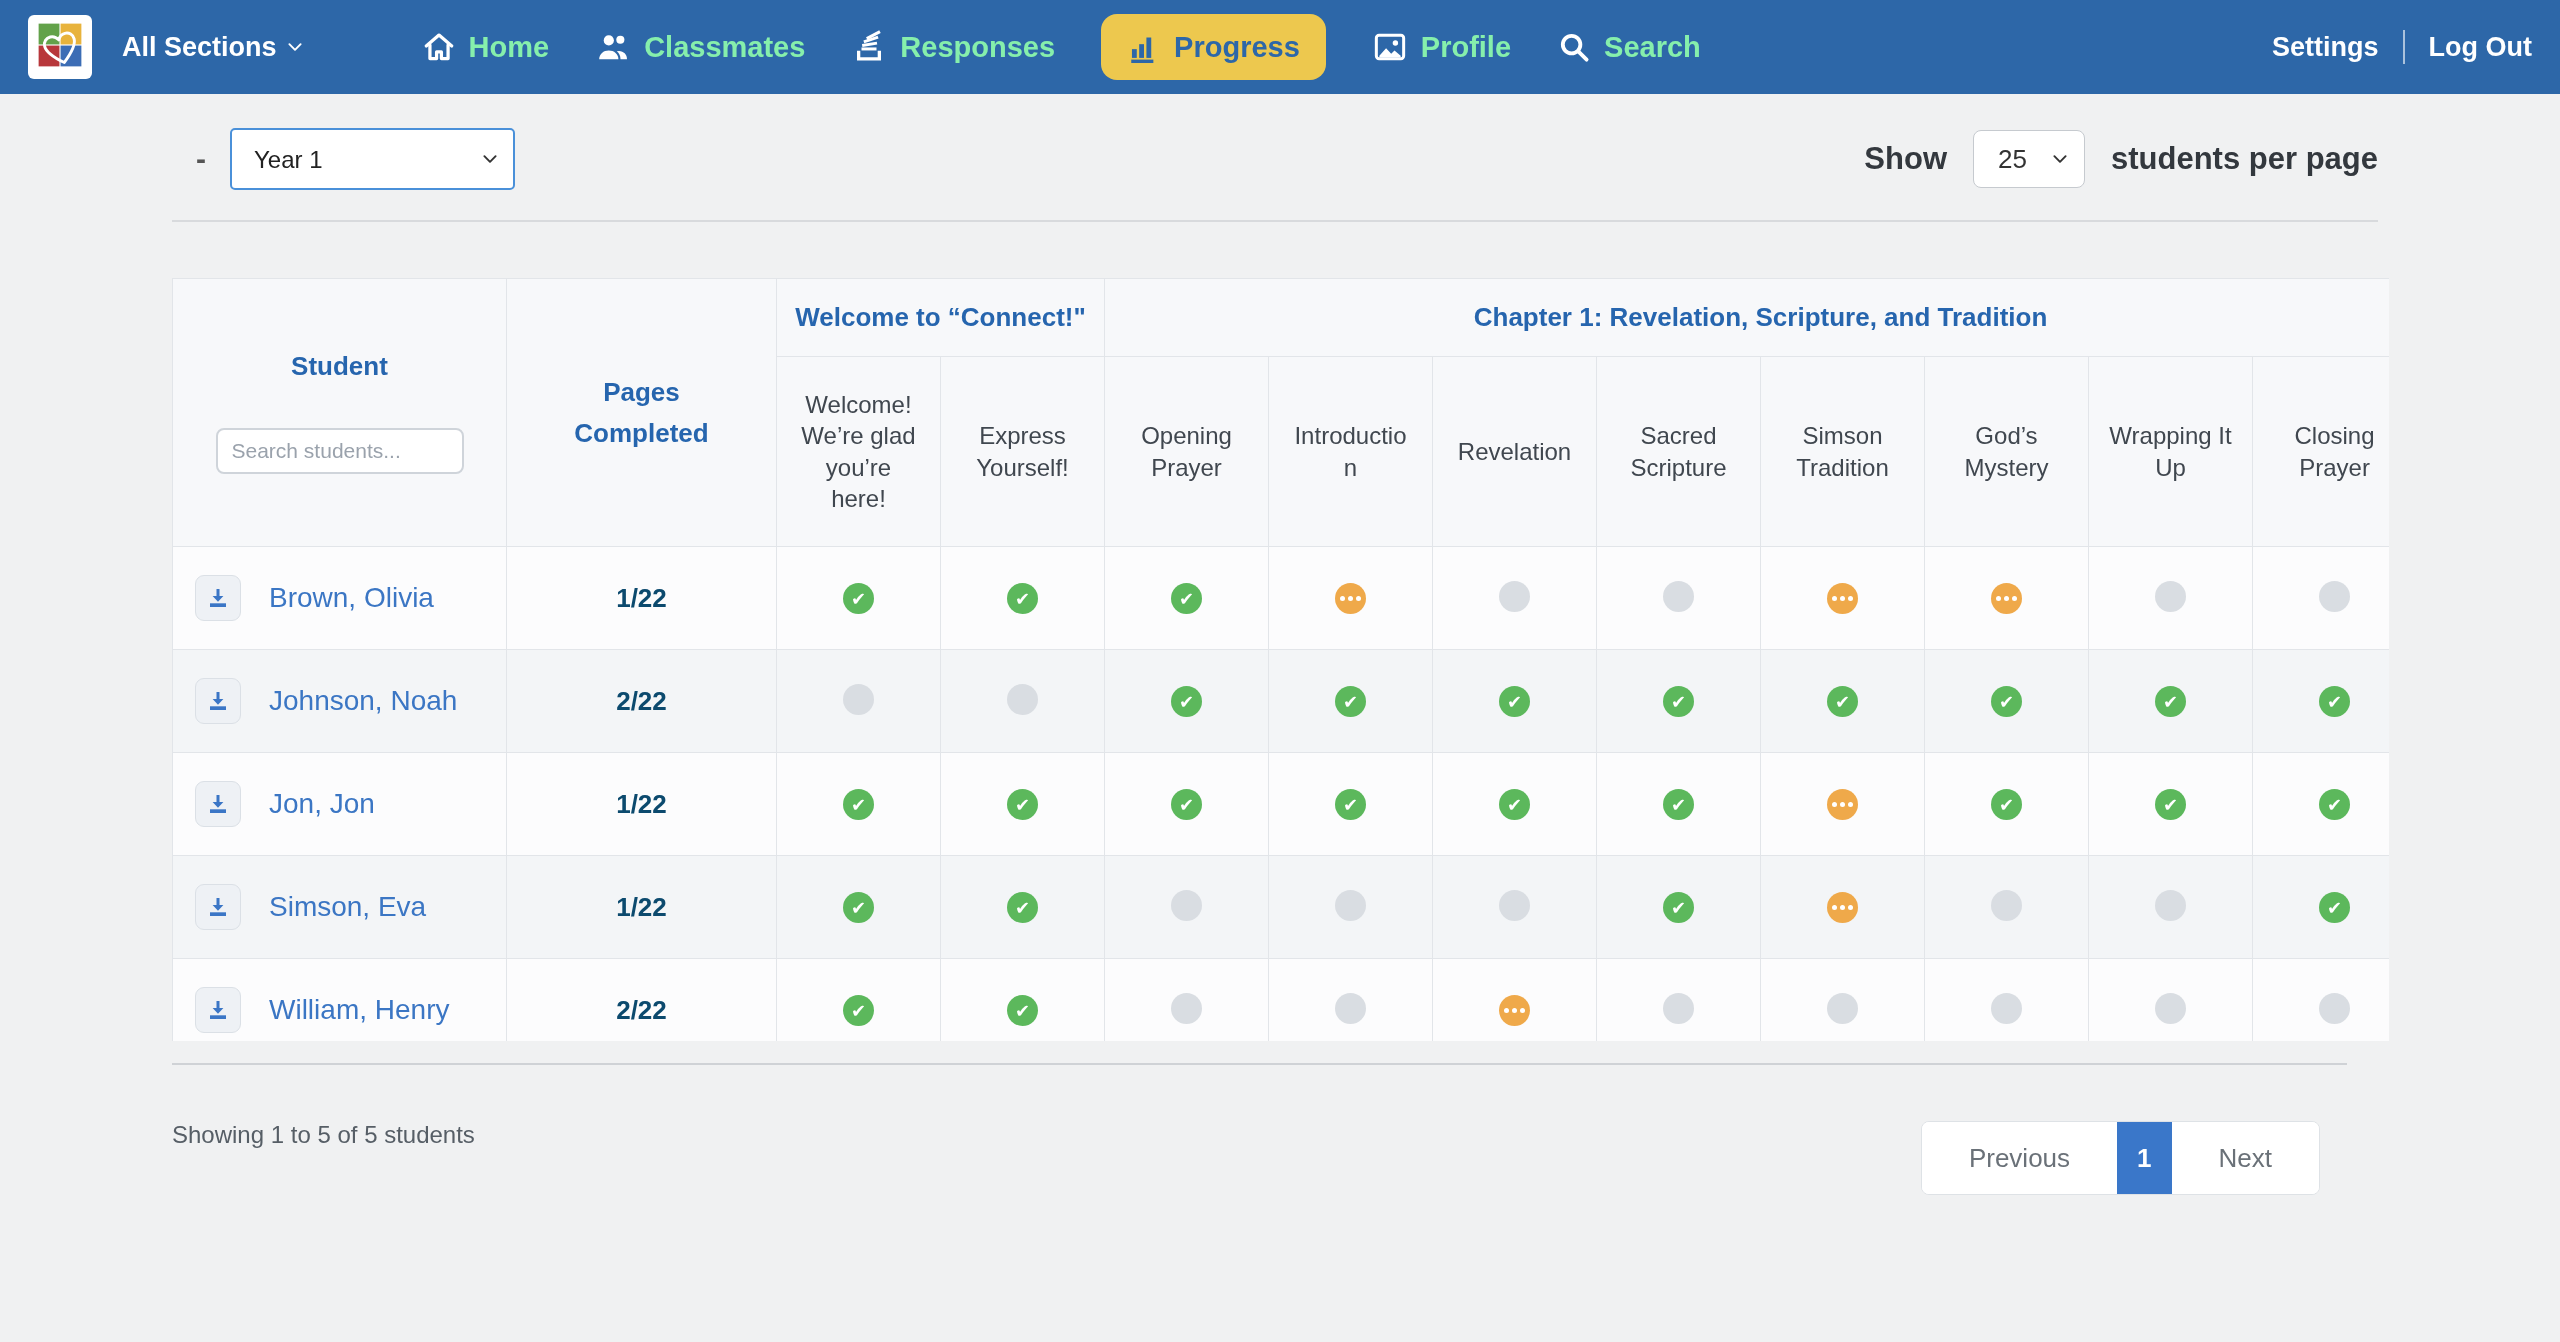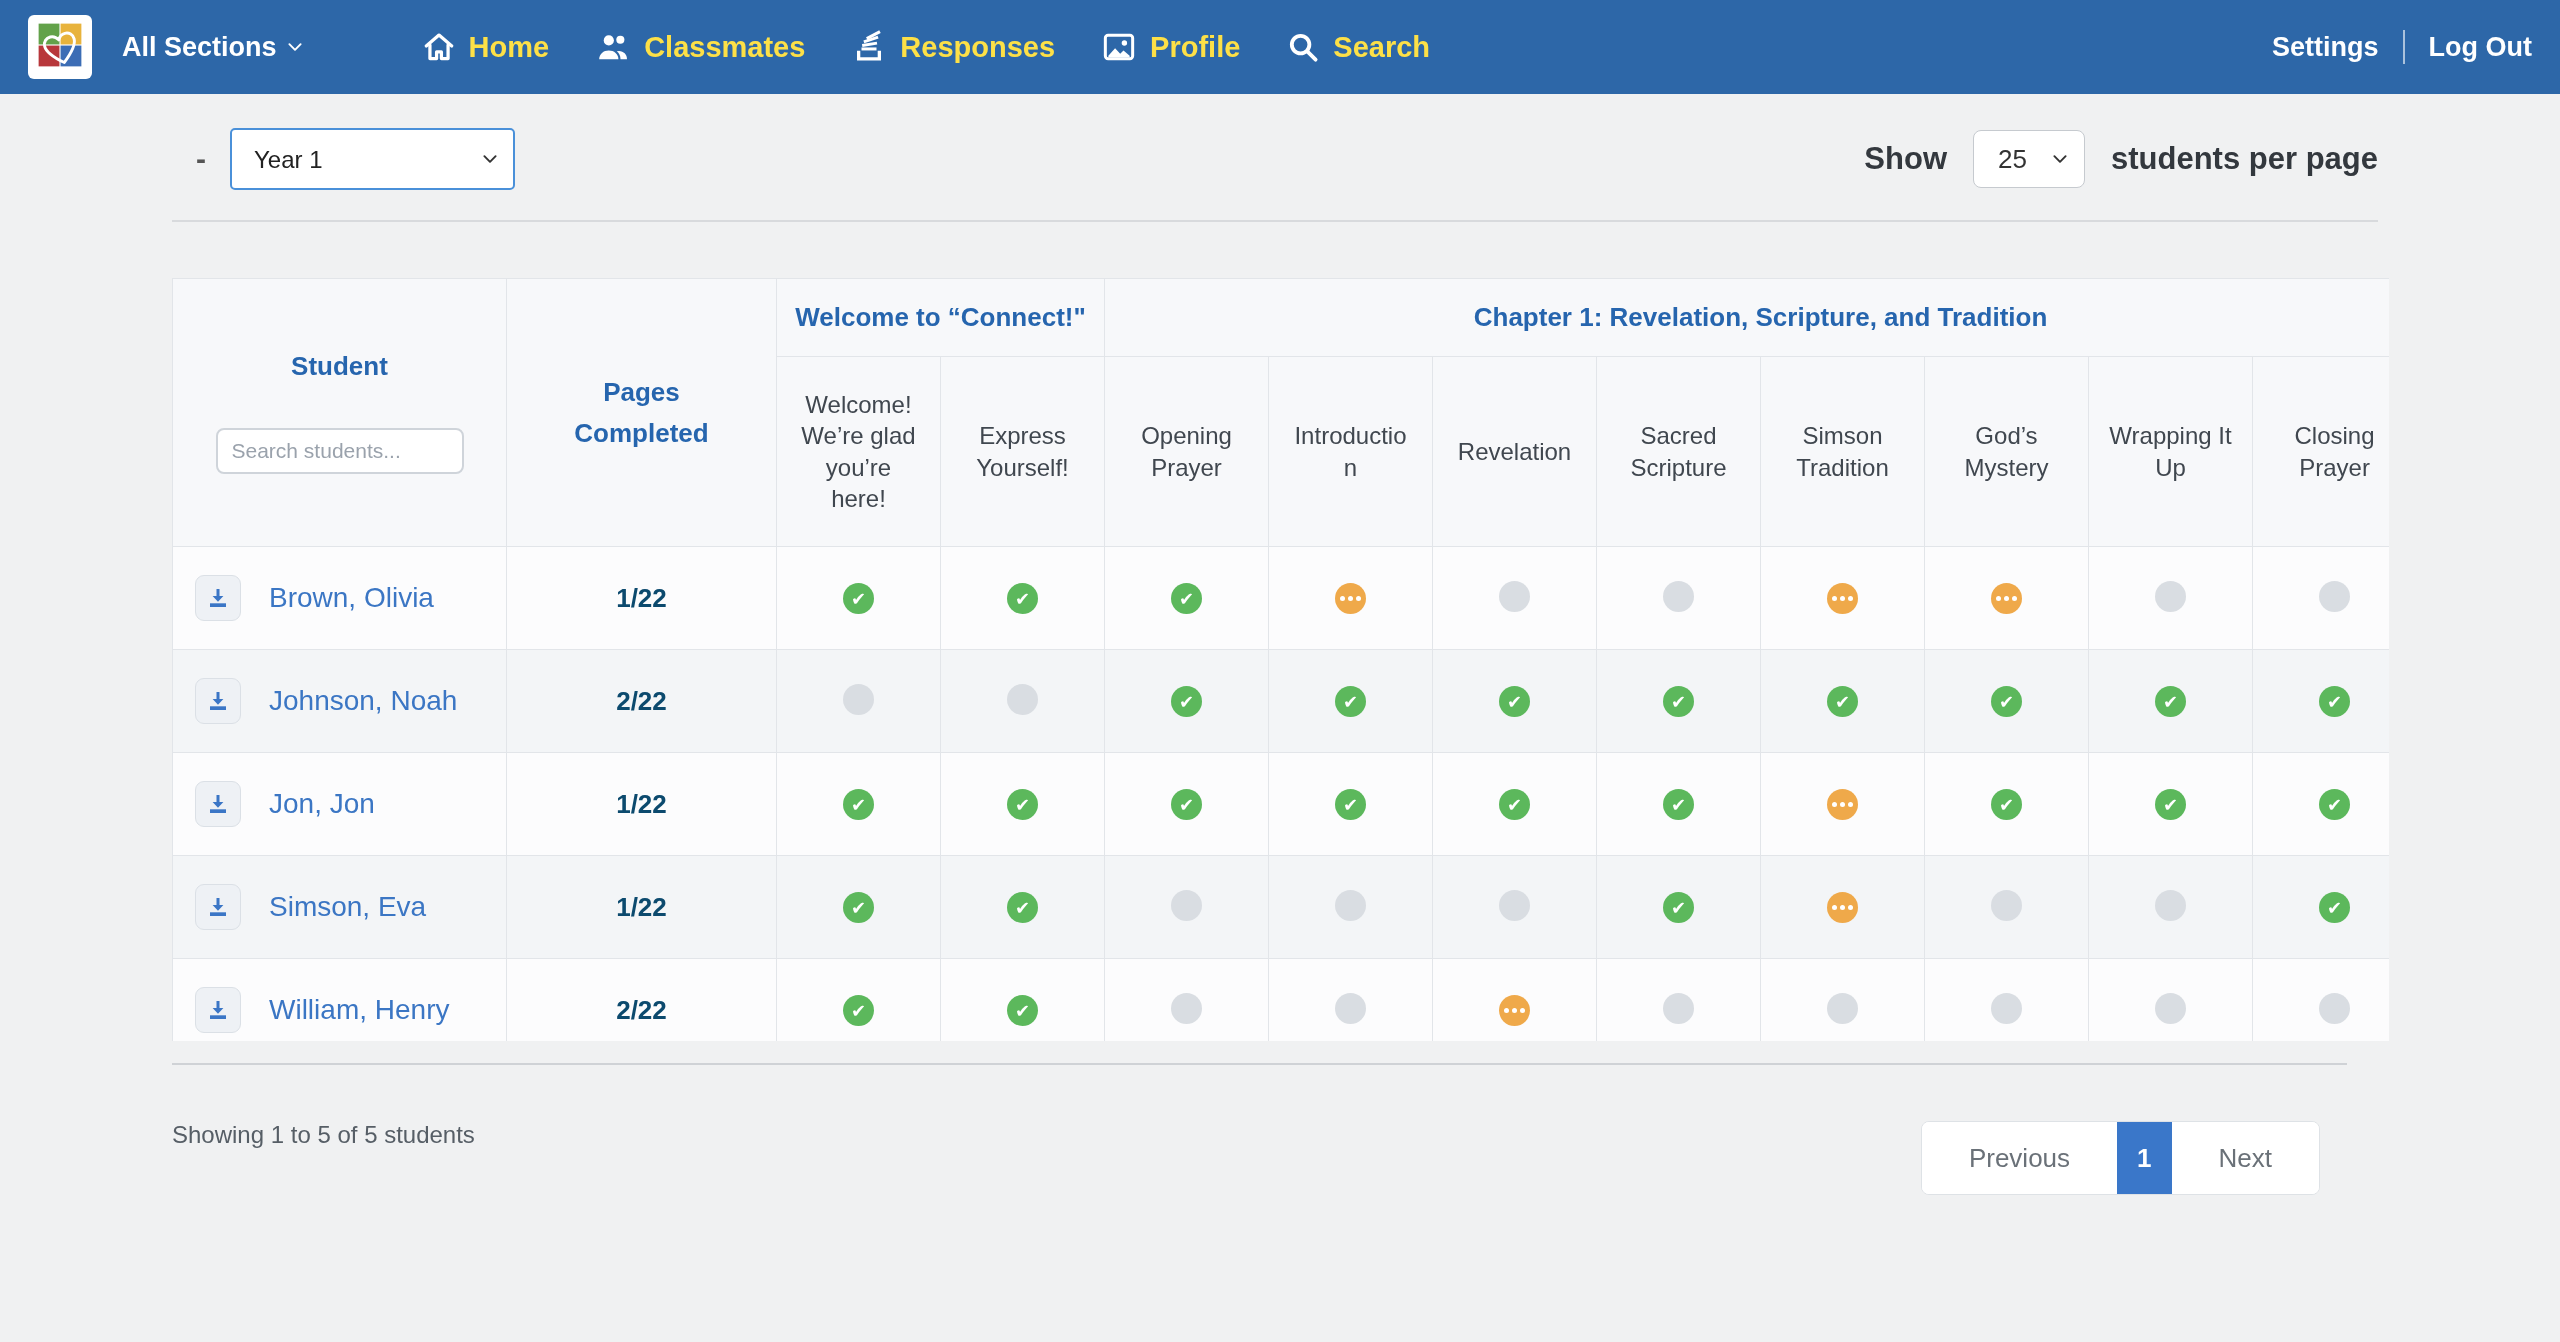--- a/index.html
+++ b/index.html
@@ -6,21 +6,21 @@
   html,body { width:2560px; height:1342px; overflow:hidden; background:#f0f1f2;
               font-family:"Liberation Sans", sans-serif; }
 
   
   .navbar { height:94px; background:#2d67a8; display:flex; align-items:center; padding:0 28px; }
   .logo-box { width:64px; height:64px; background:#fff; border-radius:6px; display:flex;
               align-items:center; justify-content:center; margin-right:30px; cursor:pointer; }
   .all-sections { color:#fff; font-size:27px; font-weight:600; display:flex; align-items:center;
                   gap:9px; cursor:pointer; }
   .nav-items { display:flex; align-items:center; margin-left:118px; gap:46px; }
-  .nav-item { display:flex; align-items:center; gap:13px; color:#fde047; font-size:29px;
+  .nav-item { display:flex; align-items:center; gap:13px; color:#86efac; font-size:29px;
               font-weight:700; text-decoration:none; cursor:pointer; white-space:nowrap; }
   .nav-item.active { background:#edc84e; color:#2d67a8; height:66px; padding:0 26px; border-radius:16px; }
   .nav-right { margin-left:auto; display:flex; align-items:center; gap:24px; color:#fff;
                font-size:27px; font-weight:600; }
   .nav-right span { cursor:pointer; }
   .nav-divider { width:2px; height:34px; background:rgba(255,255,255,.6); }
 
   
   .page-header { display:flex; align-items:center; margin:34px 182px 0 172px; }
   .title { font-size:44px; color:#2b6cb8; font-weight:700; letter-spacing:-0.5px; }
@@ -127,20 +127,31 @@
           <svg viewBox="0 0 24 24" width="36" height="36" fill="#fff">
             <path d="M4 14.5h2.2v4.4h11.6v-4.4H20V21H4z"></path>
             <rect x="7" y="12.3" width="10" height="2"></rect>
             <rect x="7.4" y="9.2" width="10" height="2" transform="rotate(-9 12.4 10.2)"></rect>
             <rect x="8.3" y="6" width="10" height="2" transform="rotate(-18 13.3 7)"></rect>
             <rect x="9.9" y="3.1" width="10" height="2" transform="rotate(-28 14.9 4.1)"></rect>
           </svg>
         </span>
         <span>Responses</span>
       </a>
+      <a class="nav-item active">
+        <span style="display: flex;">
+          <svg viewBox="0 0 24 24" width="34" height="34" fill="#2d67a8">
+            <rect x="3.5" y="13.5" width="3.4" height="6.2"></rect>
+            <rect x="8.6" y="10" width="3.4" height="9.7"></rect>
+            <rect x="13.7" y="5.3" width="3.4" height="14.4"></rect>
+            <rect x="3" y="20.9" width="15.6" height="2.4"></rect>
+          </svg>
+        </span>
+        <span>Progress</span>
+      </a>
       <a class="nav-item">
         <span style="display: flex;">
           <svg viewBox="0 0 24 24" width="36" height="36">
             <rect x="2.9" y="4.2" width="18.2" height="15.6" rx="1.8" fill="none" stroke="#fff" stroke-width="2"></rect>
             <circle cx="15.6" cy="9.3" r="1.8" fill="#fff"></circle>
             <path d="M4.9 17.9l4.5-5 3.4 3.6 2.2-2.2 4.1 3.6v1.1H4.9z" fill="#fff"></path>
           </svg>
         </span>
         <span>Profile</span>
       </a>

